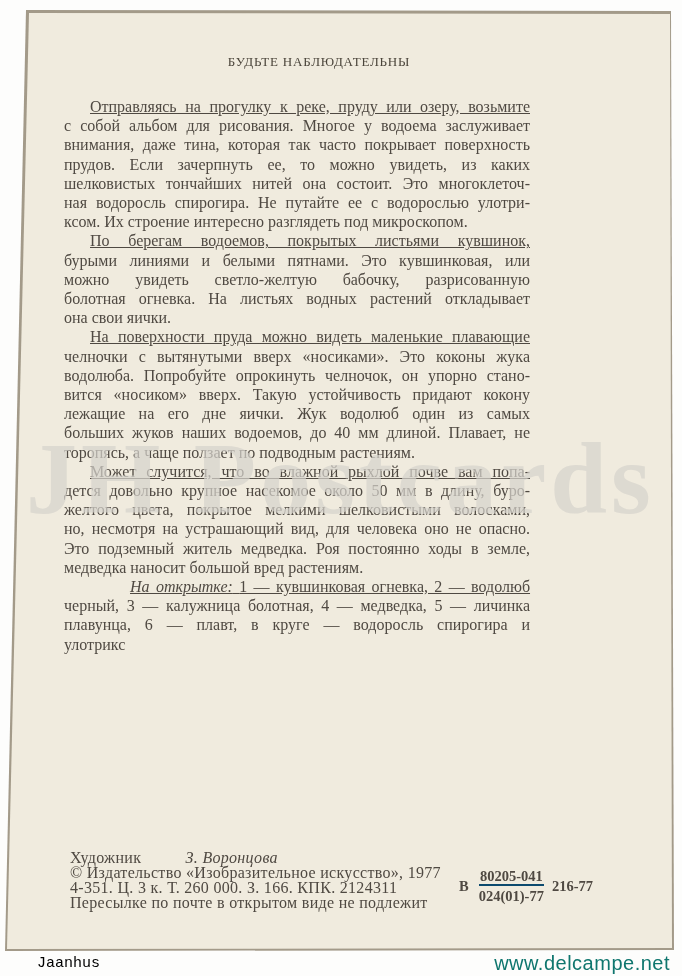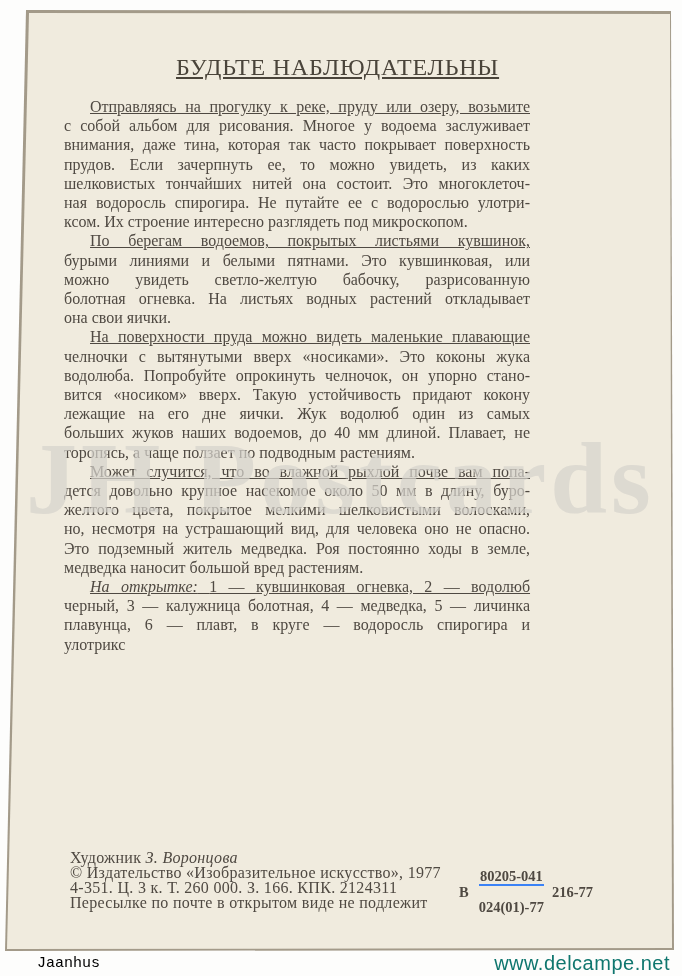--- a/index.html
+++ b/index.html
@@ -11,43 +11,43 @@
   .card-edge {
     position:absolute; inset:0; background:#a39a89;
     clip-path: polygon(26px 10px, 671px 11px, 674px 950px, 5px 951px);
   }
   .card-face {
     position:absolute; inset:0; background:#f0ebde;
     clip-path: polygon(29px 13px, 670px 14px, 672px 948px, 7px 949px);
   }
   .title {
     position:absolute; left:176px; top:54px; width:286px;
-    text-align:center; font-size:24px; letter-spacing:0.8px;
-    color:#4a443a; white-space:nowrap;text-decoration:underline;
+    text-align:center; font-size:13px; letter-spacing:0.8px;
+    color:#4a443a; white-space:nowrap;
   }
   .bodytext {
     position:absolute; left:64px; top:97px; width:466px;
     font-size:16px; line-height:19.2px; color:#4f4942;
   }
   .tline { text-align:justify; text-align-last:justify; }
   .tline.ind { text-indent:26px;text-decoration:underline; }
   .tline.last { text-align-last:left; }
-  .it { font-style:italic; }
+  .it { font-style:italic;margin-left:40px; }
   .imprint {
     position:absolute; left:70px; top:851px;
     font-size:16px; line-height:14.9px; color:#4f4942;
     letter-spacing:0.3px; white-space:nowrap;
   }
   .catalog {
     position:absolute; left:459px; top:869px;
     display:flex; align-items:center;
     font-weight:bold; font-size:14.5px; color:#4f4942;
   }
   .catalog .frac { text-align:center; margin:0 8px 0 10px; line-height:15px; }
-  .catalog .frac .den { border-top:2px solid #3b82f6; padding-top:14px; }
+  .catalog .frac .den { border-top:2px solid #0c4a6e; padding-top:3px; }
   .watermark {
     position:absolute; left:26px; top:428px; z-index:5;
     font-size:102px; line-height:1; font-weight:bold; letter-spacing:4px;
     color:rgba(214,211,204,0.72); white-space:nowrap; pointer-events:none;
   }
   .footer-seller {
     position:absolute; left:37px; top:955px;
     font-family:Liberation Mono, monospace;
     font-size:15px; color:#000000;
   }

